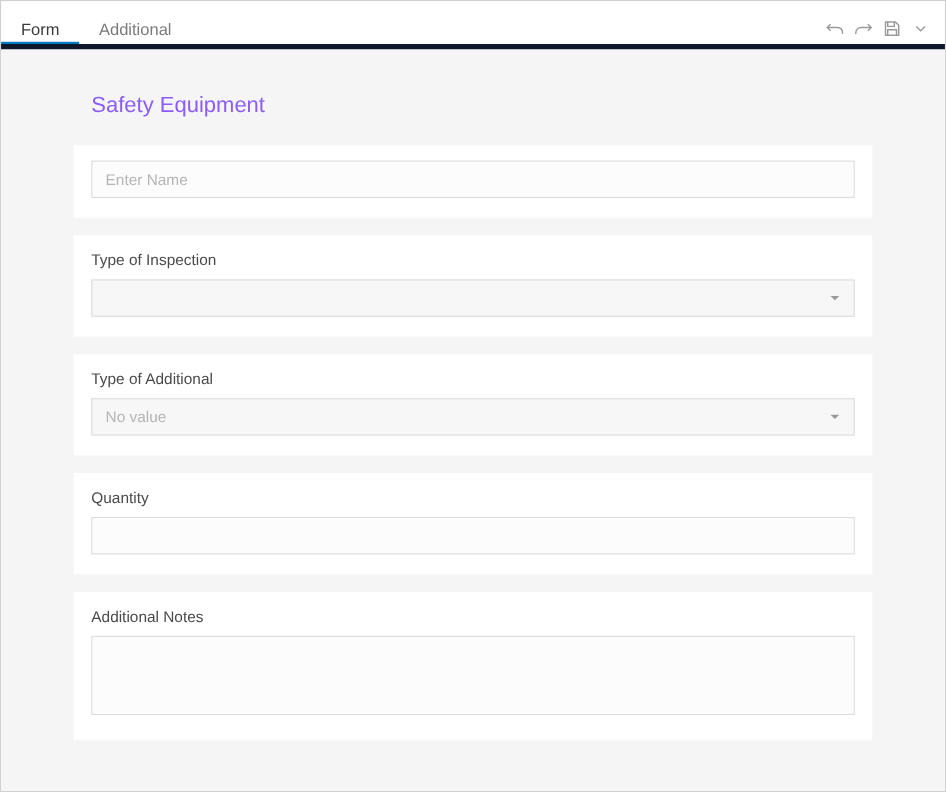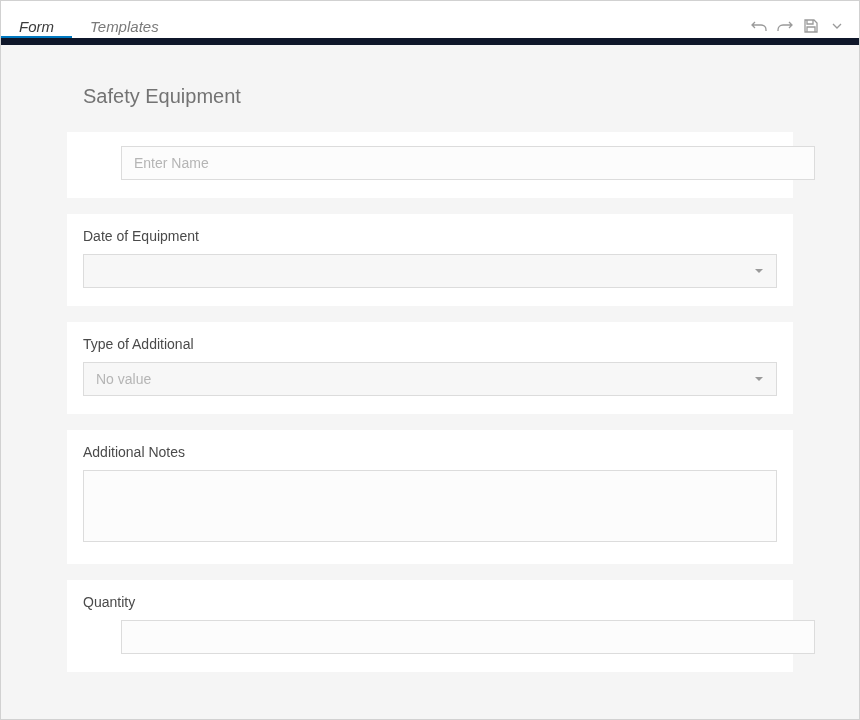--- a/index.html
+++ b/index.html
@@ -13,23 +13,22 @@
       width: 860px;
       height: 720px;
       overflow: hidden;
       border: 1px solid #d1d1d1;
     }
     .header {
       display: flex;
       align-items: center;
       justify-content: space-between;
       height: 44px;
-      border-bottom: 7px solid #0f172a;
+      border-bottom: 5px solid #0f172a;
       padding: 16px 12px 0 0;
-      font-style: italic;
     }
     .tabs {
       display: flex;
       height: 100%;
     }
     .tab {
       display: flex;
       align-items: center;
       padding: 0 18px;
       font-size: 15px;
@@ -65,21 +64,21 @@
     }
     .content {
       background: #f5f5f5;
       height: calc(100% - 44px);
       padding: 40px 66px 30px 66px;
       overflow-y: auto;
     }
     .page-title {
       font-size: 20px;
       font-weight: 400;
-      color: #737373;
+      color: #8b5cf6;
       margin: 0 0 24px 16px;
     }
     .card {
       background: #fff;
       padding: 14px 16px 18px 16px;
       margin-bottom: 16px;
     }
     .field-label {
       font-size: 14px;
       color: #4a4a4a;
@@ -90,21 +89,20 @@
       width: 100%;
       border: 1px solid #dcdcdc;
       background: #fcfcfc;
       font-size: 14px;
       color: #4a4a4a;
       padding: 8px 12px;
       font-family: inherit;
     }
     .text-input {
       height: 34px;
-      margin-left: 38px;
     }
     .text-input::placeholder {
       color: #b5b5b5;
     }
     .select-input {
       height: 34px;
       display: flex;
       align-items: center;
       justify-content: space-between;
       cursor: pointer;
@@ -132,21 +130,21 @@
   </style>
 </head>
 <body>
 
 <div class="header">
   <div class="tabs">
     <div class="tab active">
       <span>Form</span>
     </div>
     <div class="tab">
-      <span>Templates</span>
+      <span>Additional</span>
     </div>
   </div>
   <div class="header-actions">
     <div class="icon-btn">
       <span>
         <svg viewBox="0 0 16 16">
             <path d="M4 4 L1 7 L4 10 M1 7 L10 7 C13 7 15 9 15 12 L15 13"></path>
           </svg>
       </span>
     </div>
@@ -175,21 +173,21 @@
 </div>
 
 <div class="content">
   <h1 class="page-title">Safety Equipment</h1>
 
   <div class="card">
     <input type="text" class="text-input" placeholder="Enter Name" style="">
   </div>
 
   <div class="card">
-    <label class="field-label">Date of Equipment</label>
+    <label class="field-label">Type of Inspection</label>
     <div class="select-input">
       <span class="select-value"></span>
       <span class="caret">
         <svg viewBox="0 0 10 10">
             <path d="M1 3 L5 7 L9 3 Z"></path>
           </svg>
       </span>
     </div>
   </div>
 
@@ -199,21 +197,21 @@
       <span class="select-placeholder">No value</span>
       <span class="caret">
         <svg viewBox="0 0 10 10">
             <path d="M1 3 L5 7 L9 3 Z"></path>
           </svg>
       </span>
     </div>
   </div>
 
   <div class="card">
+    <label class="field-label">Quantity</label>
+    <input type="text" class="text-input" style="">
+  </div>
+
+  <div class="card">
     <label class="field-label">Additional Notes</label>
     <textarea class="textarea-input" style=""></textarea>
   </div>
-
-  <div class="card">
-    <label class="field-label">Quantity</label>
-    <input type="text" class="text-input" style="">
-  </div>
 </div>
 
 </body></html>

